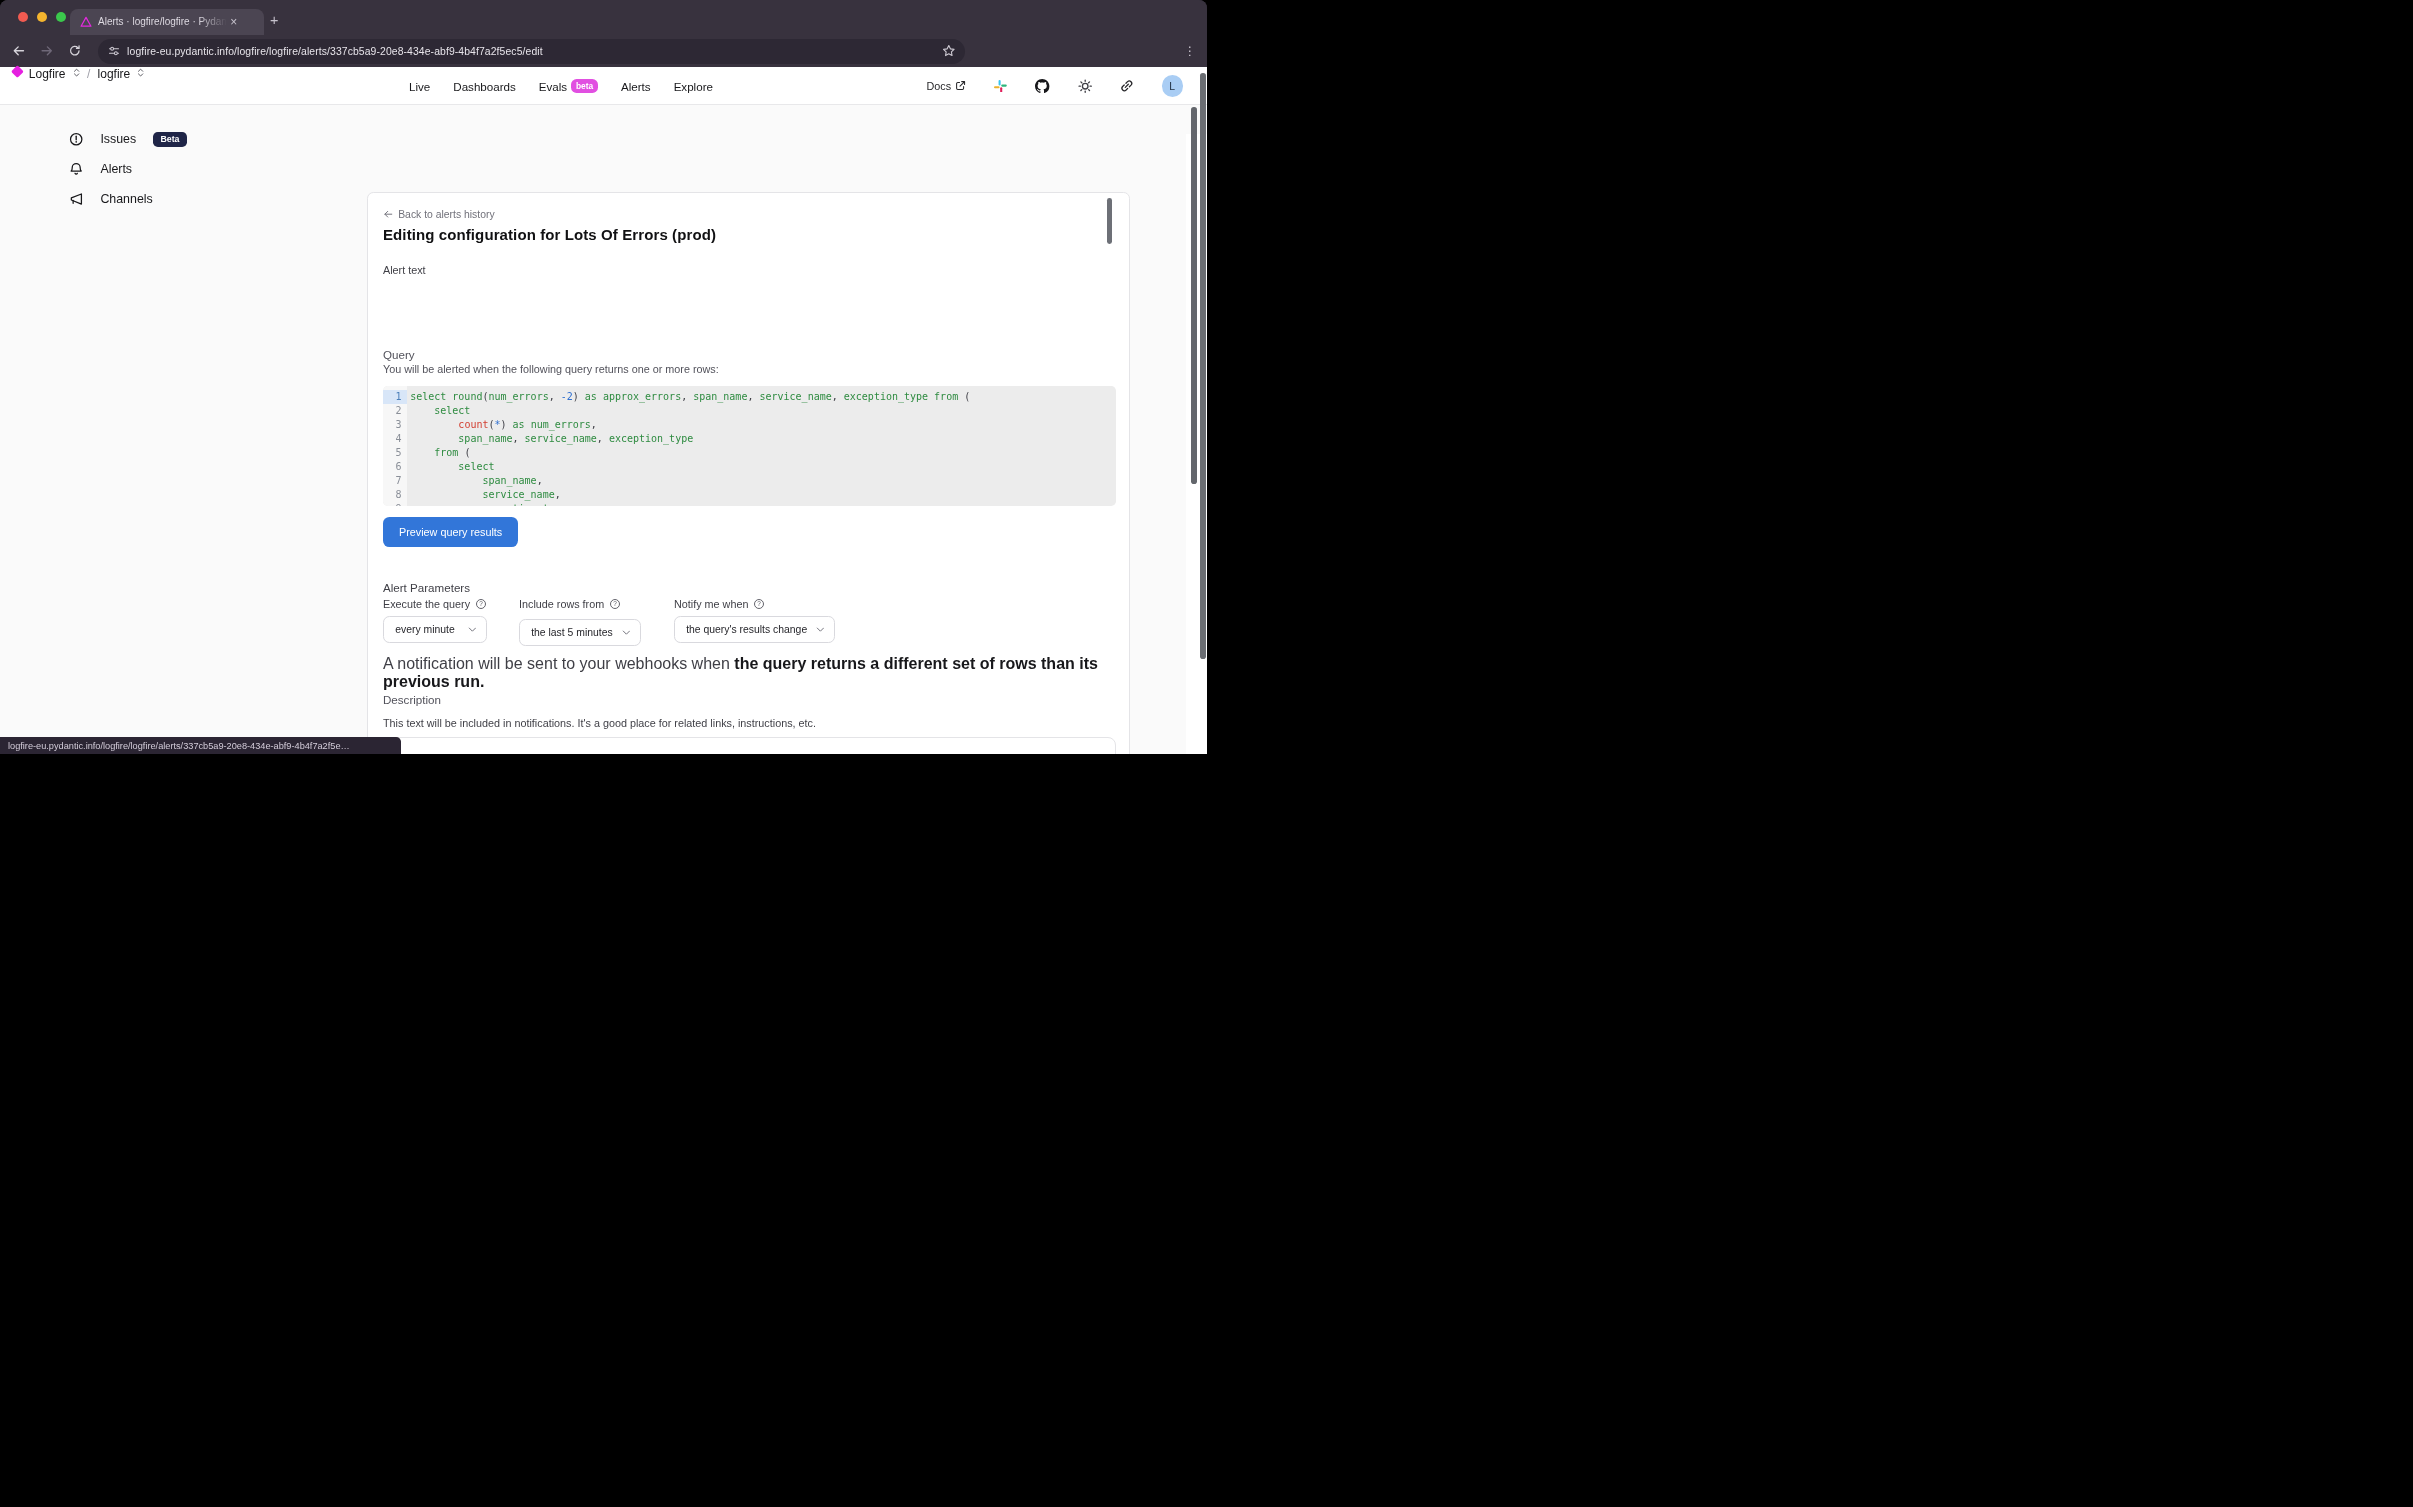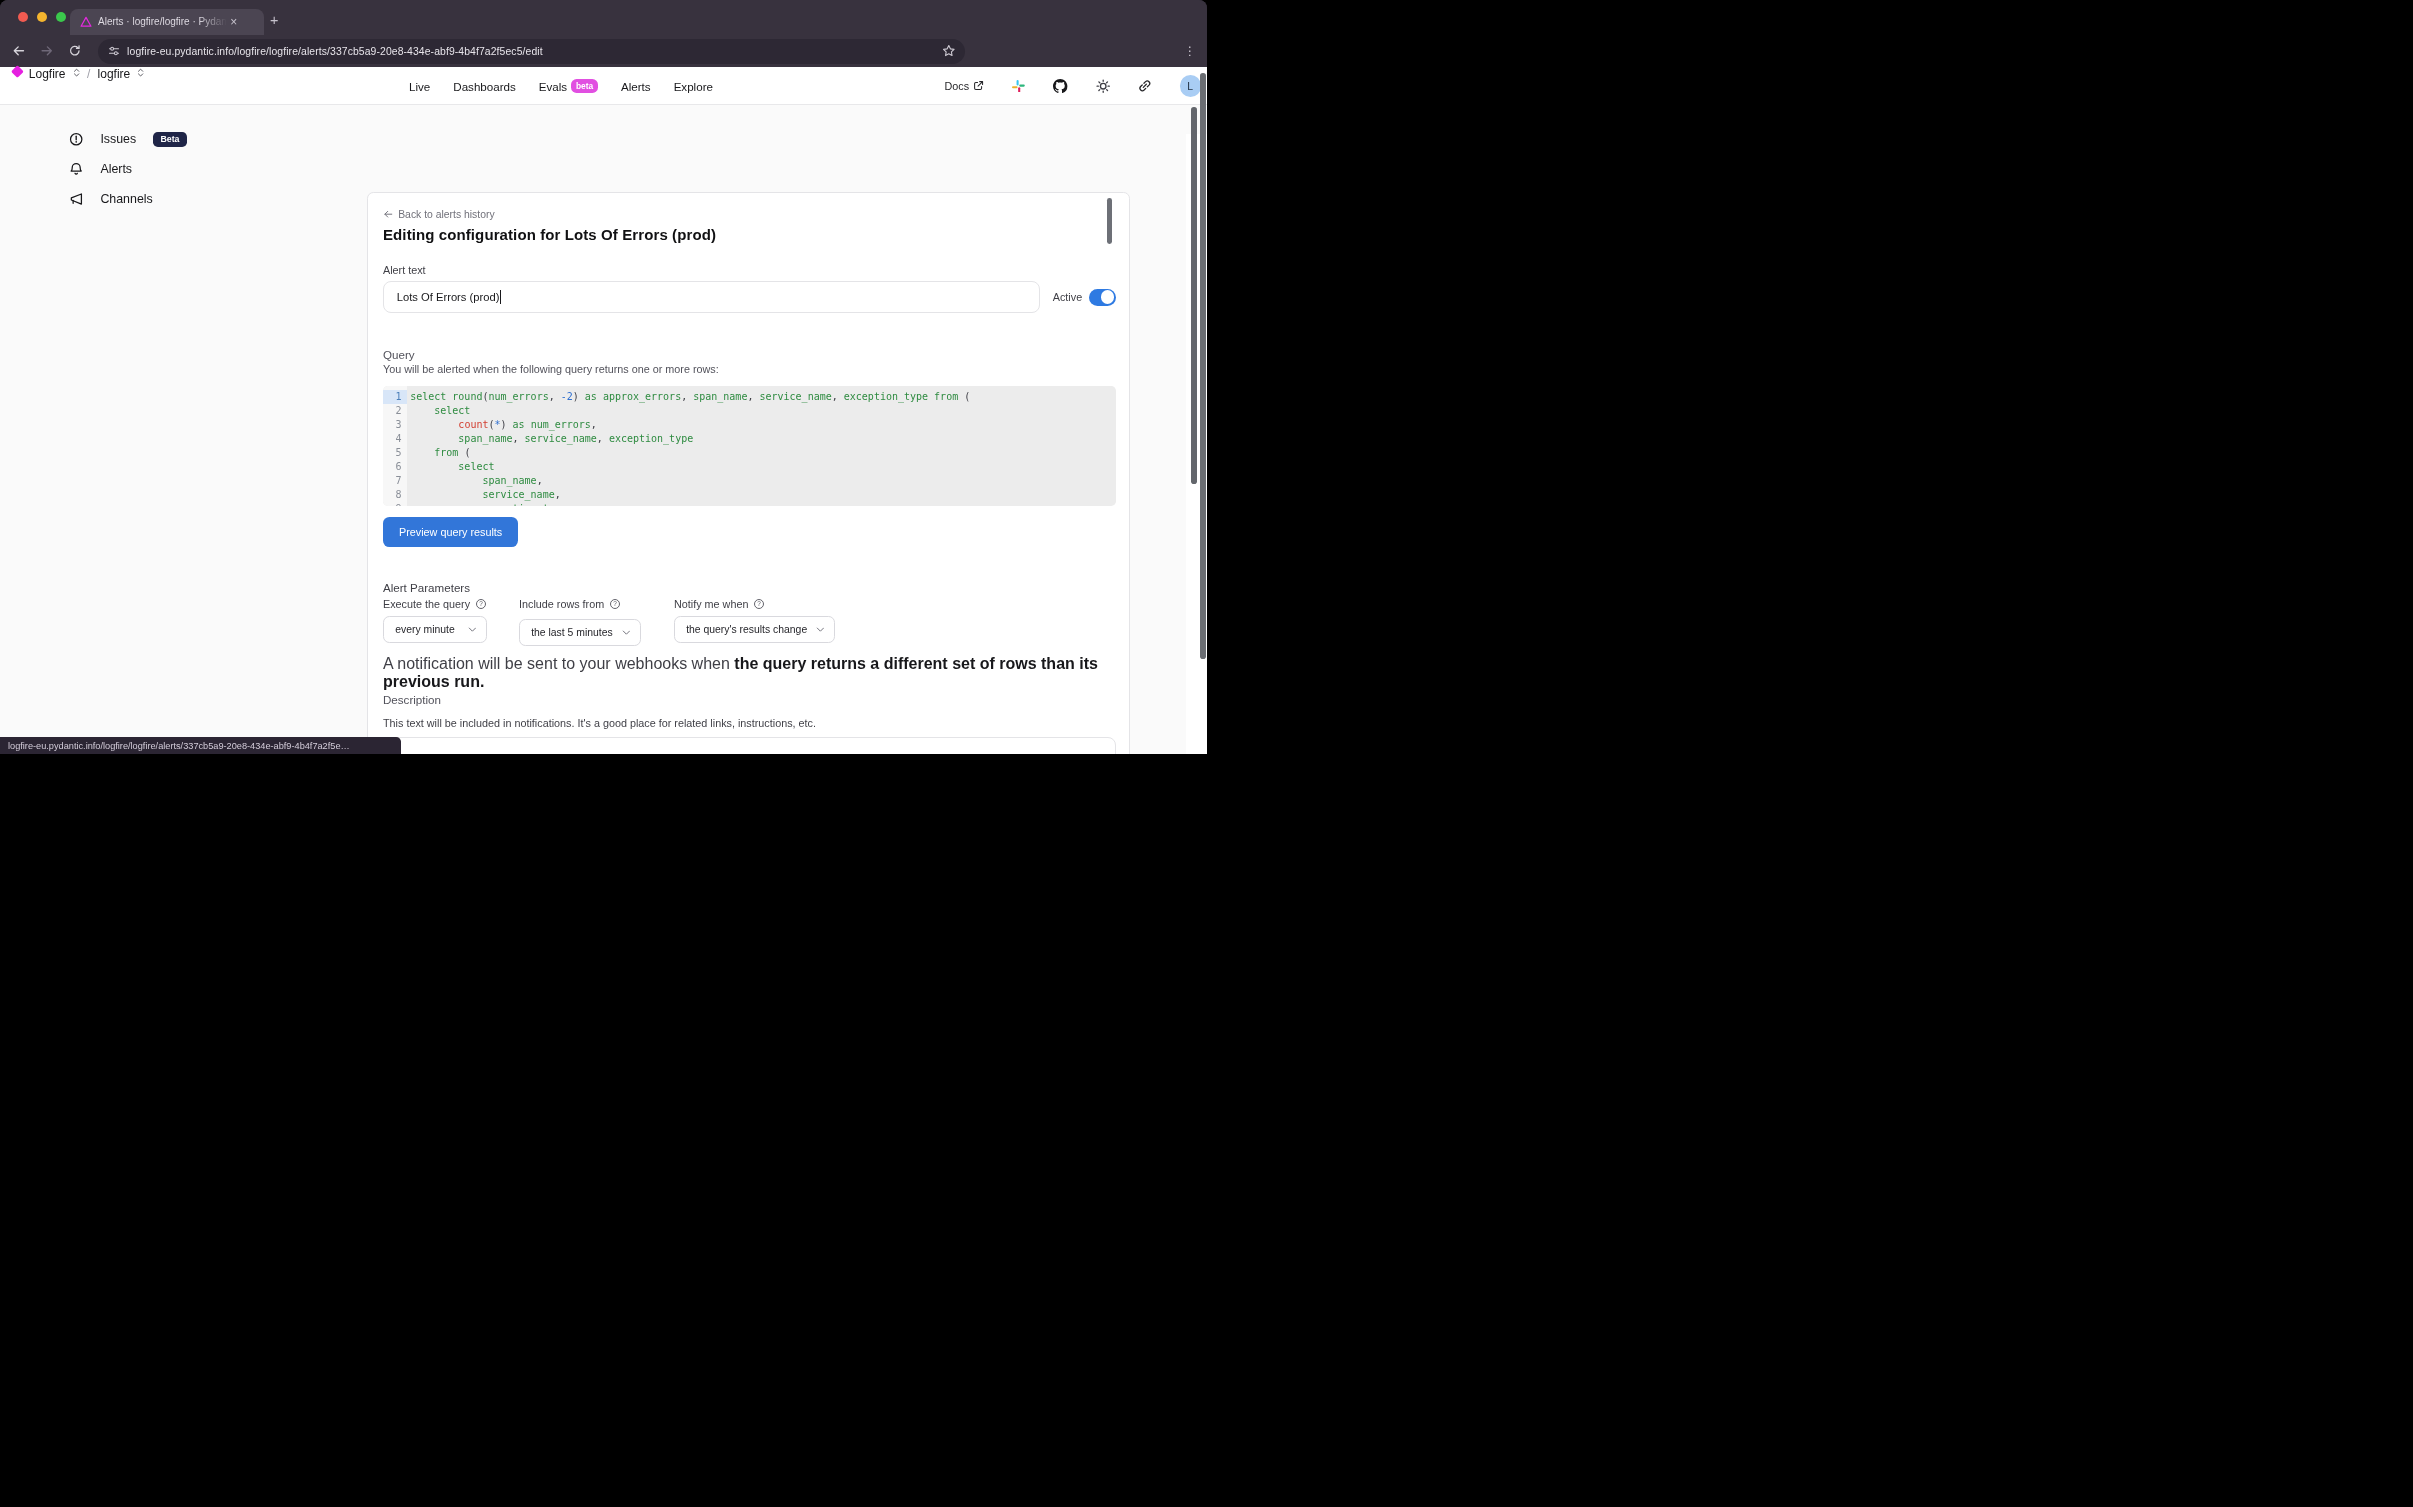--- a/index.html
+++ b/index.html
@@ -26,21 +26,21 @@
   
   .app { position:absolute; left:0; top:67px; width:100%; height:687px; background:#fafafa; }
   .appheader { position:absolute; left:0; top:0; width:100%; height:38px; background:#fff; border-bottom:0.8px solid #e8e8ea; }
   .brand { position:absolute; left:12.8px; top:0; height:50px; display:flex; align-items:flex-start; gap:7.2px; }
   .diamond { width:8.8px; height:8.8px; background:#e520e0; transform:rotate(45deg); border-radius:1.6px; }
   .brand-name { font-size:12px; color:#18181b; font-weight:500; }
   .slash { color:#a1a1aa; font-size:12px; }
   .topnav { position:absolute; left:409px; top:0; height:38px; display:flex; align-items:center; gap:23px; }
   .topnav a { text-decoration:none; color:#18181b; font-size:11.6px; display:flex; align-items:center; gap:4px; }
   .beta-pill { background:#e14fe1; color:#fff; font-size:8.4px; padding:2.4px 4.8px; border-radius:5.6px; font-weight:600; }
-  .hdr-right { position:absolute; right:6px; top:0; height:38px; display:flex; align-items:center; gap:28px; }
+  .hdr-right { position:absolute; right:24px; top:0; height:38px; display:flex; align-items:center; gap:28px; }
   .docs { display:flex; align-items:center; gap:4px; font-size:10.8px; color:#27272a; }
   .avatar { width:21.5px; height:21.5px; border-radius:50%; background:#a9cdf4; color:#1c2b3d; font-size:10.4px; display:flex; align-items:center; justify-content:center; }
 
   
   .side-item { position:absolute; left:69px; display:flex; align-items:center; gap:17px; font-size:12.4px; color:#18181b; }
   .side-badge { background:#1f2547; color:#fff; font-size:8.8px; font-weight:700; padding:2.4px 7.2px; border-radius:4.8px; }
 
   
   .card { position:absolute; left:367px; top:125px; width:763px; height:646px; background:#fff; border:0.8px solid #e4e4e7; border-radius:6.4px; padding:0 27px; }
   .backlink { position:absolute; left:15px; top:16px; display:flex; align-items:center; gap:4.8px; color:#71717a; font-size:10.4px; }
@@ -242,30 +242,20 @@
         <span>
             <svg width="10.4" height="10.4" viewBox="0 0 16 16">
               <path d="M13.5 8H3M7.3 3.6L2.9 8l4.4 4.4" fill="none" stroke="#71717a" stroke-width="1.5" stroke-linecap="round" stroke-linejoin="round"></path>
             </svg>
           </span>
         <span>Back to alerts history</span>
       </a>
       <h1 class="page-title">Editing configuration for Lots Of Errors (prod)</h1>
 
       <div class="lbl alertname-lbl">Alert text</div>
-      <div class="name-row">
-        <div class="text-input">
-            <span>Lots Of Errors (prod)</span>
-            <span class="caret"></span>
-          </div>
-        <span class="active-lbl">Active</span>
-        <div class="toggle">
-            <div class="knob"></div>
-          </div>
-      </div>
 
       <div class="sect-h query-h">Query</div>
       <div class="query-sub">You will be alerted when the following query returns one or more rows:</div>
       <div class="codeblock">
         <div class="gutter">
             <div class="hl">1</div>
             <div>2</div>
             <div>3</div>
             <div>4</div>
             <div>5</div>

